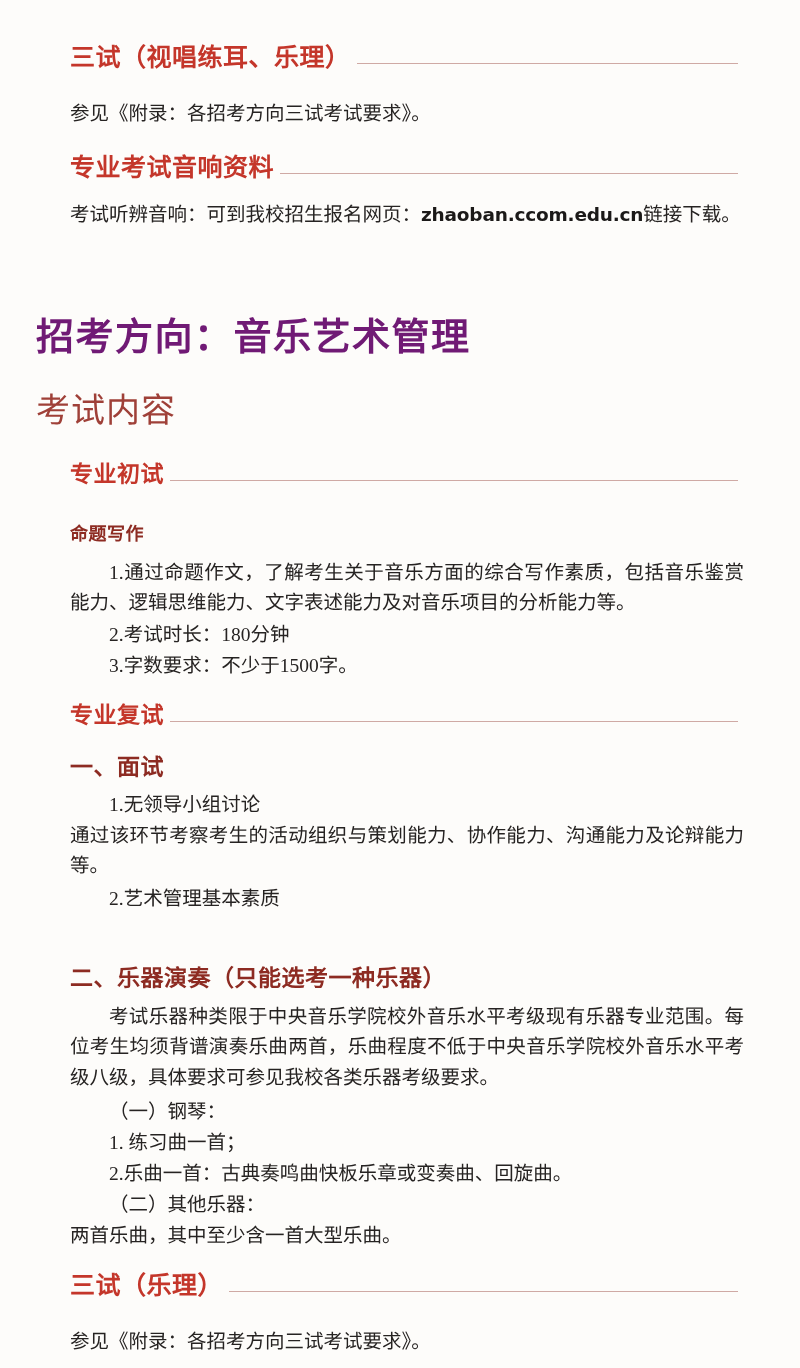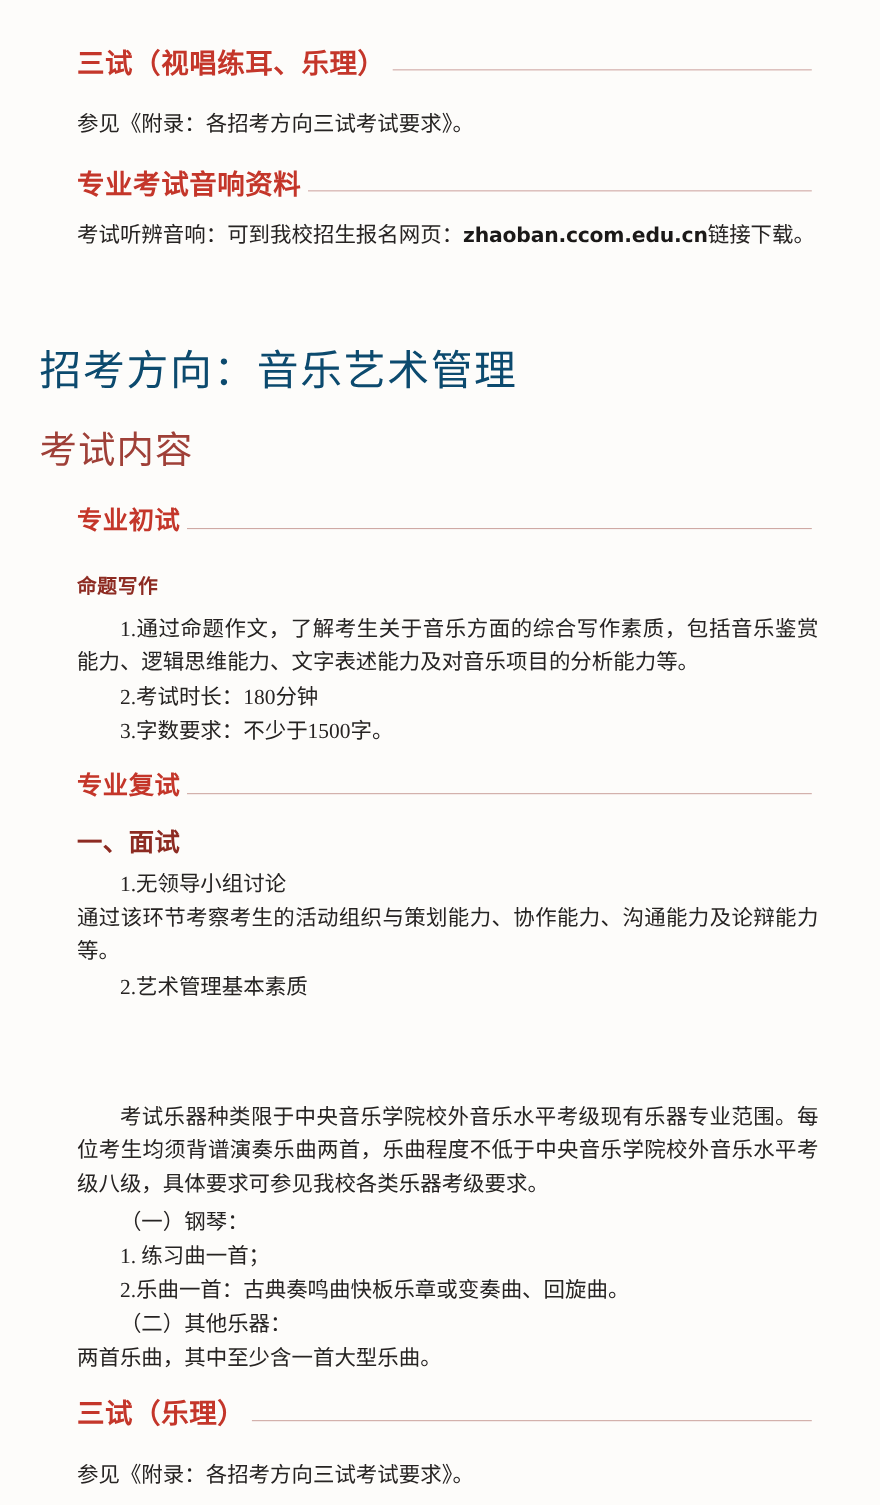--- a/index.html
+++ b/index.html
@@ -65,24 +65,24 @@
     text-align: justify;
     text-justify: inter-ideograph;
   }
   .body-text.indent { text-indent: 2em; }
 
   
   .page-title {
     position: absolute;
     left: 36px;
     font-family: "DejaVu Sans", "Liberation Sans", sans-serif;
-    font-weight: 400;
+    font-weight: 700;
     font-size: 38px;
     letter-spacing: 1.5px;
-    color: #0c4a6e;
+    color: #701a75;
     line-height: 1;
     white-space: nowrap;
   }
 
   
   .sub-title {
     position: absolute;
     left: 36px;
     font-family: "Liberation Serif", "DejaVu Serif", serif;
     font-weight: 400;
@@ -159,20 +159,21 @@
 
   <div class="minor-heading lg" style="top:756px;">一、面试</div>
 
   <div class="body-text indent" style="top:790px;">1.无领导小组讨论</div>
 
   <div class="body-text" style="top:821px;">通过该环节考察考生的活动组织与策划能力、协作能力、沟通能力及论辩能力等。</div>
 
   <div class="body-text indent" style="top:884px;">2.艺术管理基本素质</div>
 
 
+  <div class="minor-heading lg" style="top:967px;">二、乐器演奏（只能选考一种乐器）</div>
 
   <div class="body-text indent" style="top:1002px;">考试乐器种类限于中央音乐学院校外音乐水平考级现有乐器专业范围。每位考生均须背谱演奏乐曲两首，乐曲程度不低于中央音乐学院校外音乐水平考级八级，具体要求可参见我校各类乐器考级要求。</div>
 
   <div class="body-text indent" style="top:1097px;">（一）钢琴：</div>
 
   <div class="body-text indent" style="top:1128px;">1. 练习曲一首；</div>
 
   <div class="body-text indent" style="top:1159px;">2.乐曲一首：古典奏鸣曲快板乐章或变奏曲、回旋曲。</div>
 
   <div class="body-text" style="top:1221px;">两首乐曲，其中至少含一首大型乐曲。</div>

